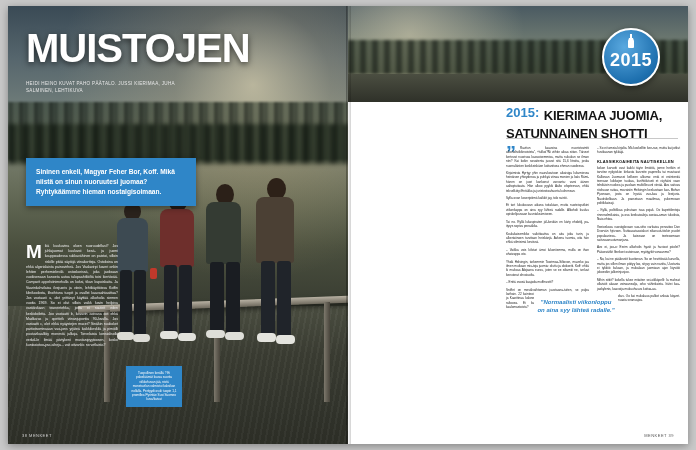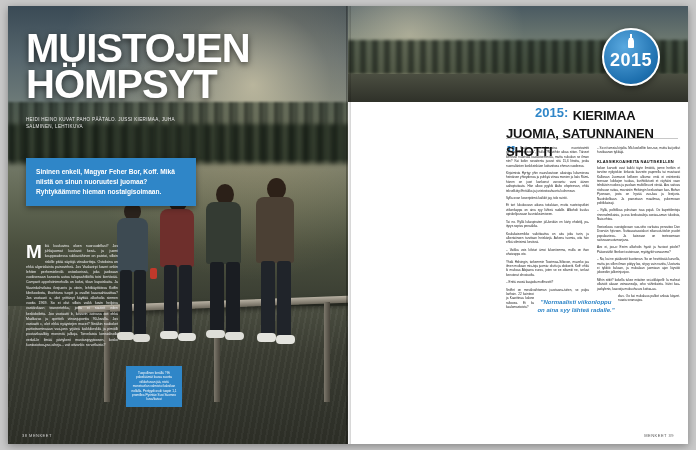--- a/index.html
+++ b/index.html
@@ -150,21 +150,21 @@
   }
   .badge-icon{
     position:absolute;top:4px;left:50%;transform:translateX(-50%);
     width:8px;height:14px;
   }
   .headline-wrap{
     position:absolute;left:158px;top:100px;width:172px;z-index:7;
   }
   .headline-year{
     color:#2f86c8;font-size:13px;font-weight:bold;display:inline-block;
-    vertical-align:top;line-height:14px;margin-left:29px;
+    vertical-align:top;line-height:14px;
   }
   .headline{
     color:#141414;font-size:13px;font-weight:bold;line-height:14px;
     display:inline;letter-spacing:-.2px;
   }
   .rule{
     position:absolute;left:158px;top:132px;width:172px;height:1px;background:#c8c8c8;
   }
   
   .cols{
@@ -248,21 +248,20 @@
         <div class="leg" style="left:23px;top:83px;width:14px;height:76px;background:#20242a;"></div>
         <div class="leg" style="left:3px;top:155px;width:19px;height:9px;background:#e4e4de;border-radius:4px;"></div>
         <div class="leg" style="left:22px;top:157px;width:19px;height:9px;background:#e4e4de;border-radius:4px;"></div>
       </div>
 
       <div style="position:absolute;left:142px;top:262px;width:7px;height:11px;background:#c0392b;border-radius:2px;"></div>
     </div>
 
     <div class="title-wrap">
       <div class="mag-title">MUISTOJEN</div>
-      <div class="mag-title">HÖMPSYT</div>
       <div class="credits">HEIDI HEINO KUVAT PAHO PÄÄTALO. JUSSI KIERIMAA, JUHA SALMINEN, LEHTIKUVA</div>
     </div>
 
     <div class="blue-box">Sininen enkeli, Magyar Feher Bor, Koff. Mikä niistä on sinun nuoruutesi juomaa? Ryhtykäämme hieman nostalgisoimaan.</div>
 
     <div class="ingress">
       <span class="dropcap">M</span>
       <span>ikä kuukuvina oluen nuoruudellasi? Jos juhlajuomat kuuluvat kesä- ja juomi kauppoadessa sukkavähinen on paistoi, silloin riskille pitää säytöjä viinakortteja. Ostoksina on ehkä algerialaista painovirheä.
 
 Jos Vaalavirpi kaveri onkin lehtien perhemielevilä ostoskorissä, joka jaoksaan vuokisenaan kanoeta autoa talopaahtilöiltä toisi kiertävää. Camparit appelsiinimehulla on koksi, tikan kupoiskaita.

